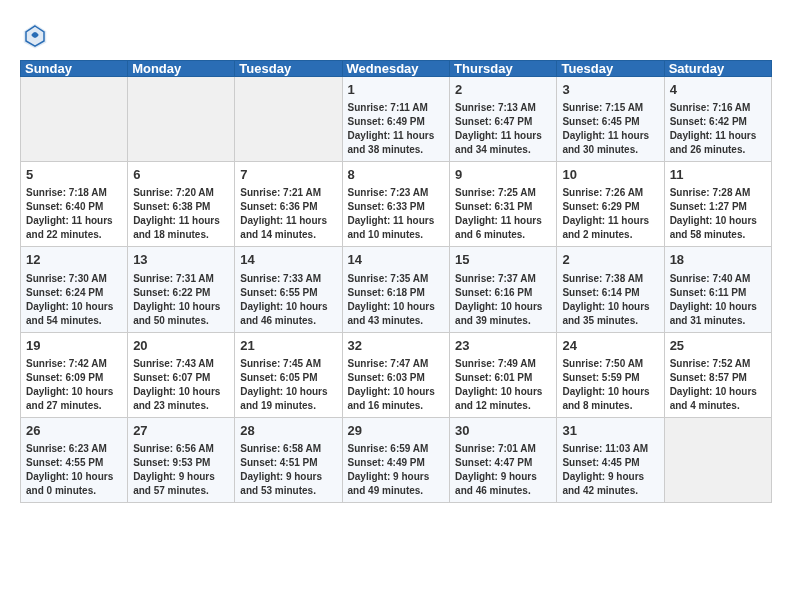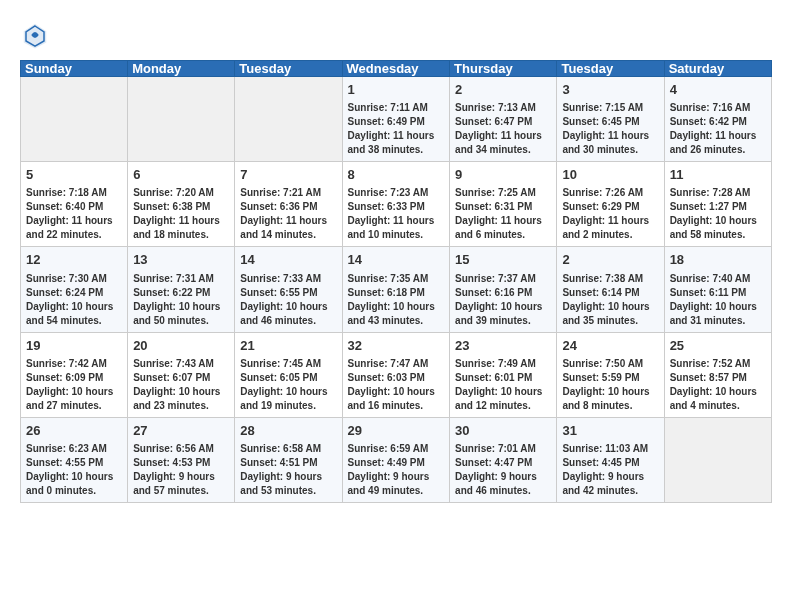--- a/index.html
+++ b/index.html
@@ -299,21 +299,21 @@
       <tr>
         <td>
           <span class="day-number">26</span>
           <div class="day-info">Sunrise: 6:23 AM
 Sunset: 4:55 PM
 Daylight: 10 hours and 0 minutes.</div>
         </td>
         <td>
           <span class="day-number">27</span>
           <div class="day-info">Sunrise: 6:56 AM
-Sunset: 4:53 PM
+Sunset: 9:53 PM
 Daylight: 9 hours and 57 minutes.</div>
         </td>
         <td>
           <span class="day-number">28</span>
           <div class="day-info">Sunrise: 6:58 AM
 Sunset: 4:51 PM
 Daylight: 9 hours and 53 minutes.</div>
         </td>
         <td>
           <span class="day-number">29</span>

